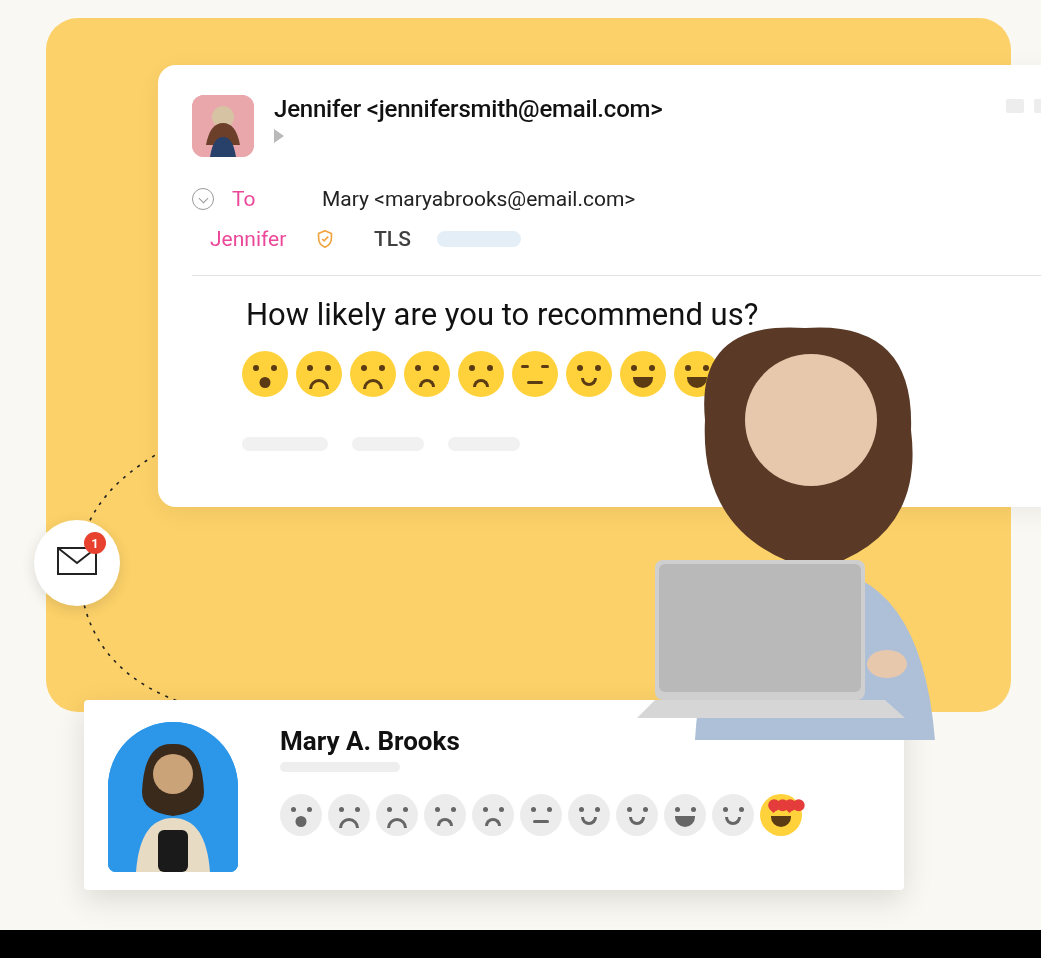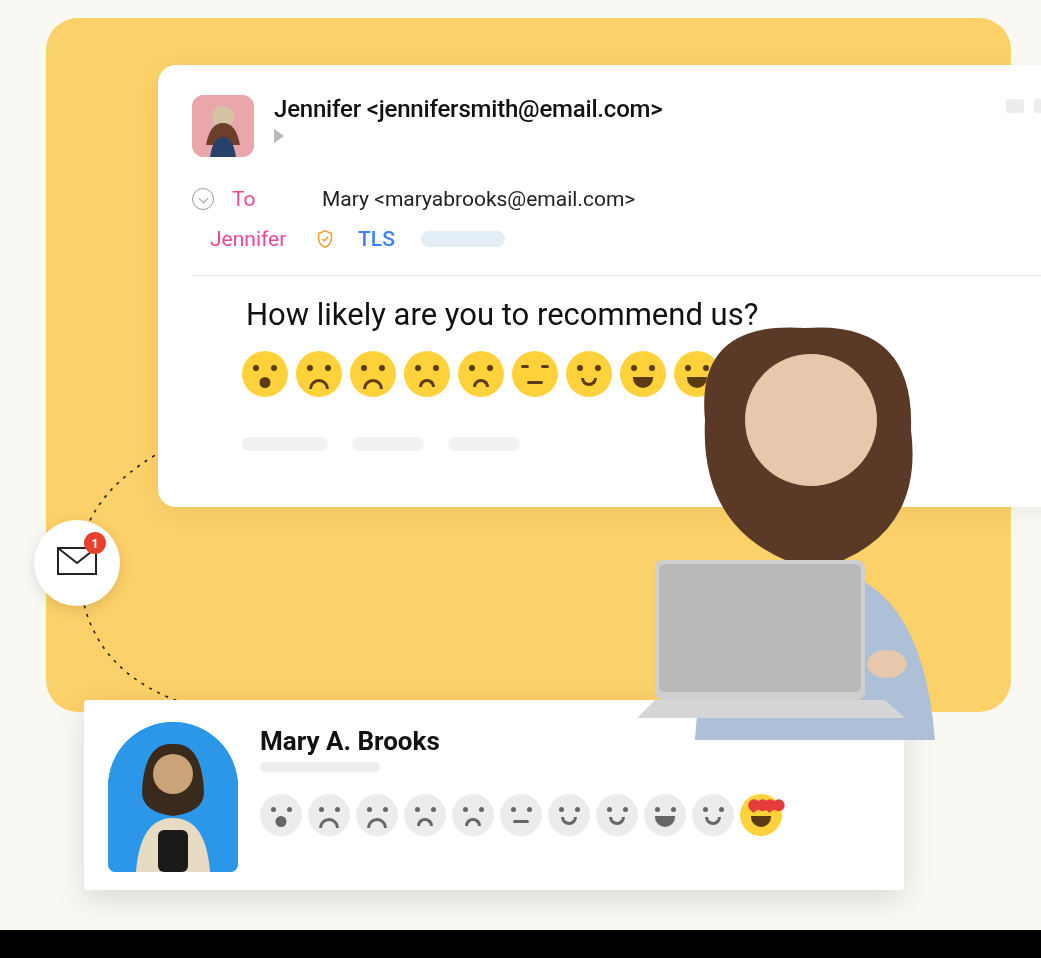--- a/index.html
+++ b/index.html
@@ -80,21 +80,21 @@
     .chevron-circle {
       width:22px; height:22px; border:1.5px solid #9a9a9a; border-radius:50%;
       display:flex; align-items:center; justify-content:center;
       flex-shrink:0;
     }
     .chevron-circle::after {
       content:""; width:6px; height:6px; border-right:1.5px solid #9a9a9a; border-bottom:1.5px solid #9a9a9a;
       transform: rotate(45deg); margin-top:-2px;
     }
     .tag-icon svg, .shield-icon svg { width:22px; height:22px; display:block; }
-    .tls-text { color:#3b82f6; font-weight:500; margin-left:4px;text-align:right; }
+    .tls-text { color:#404040; font-weight:500; margin-left:20px;text-align:right; }
     .sec-pill { width:84px; height:16px; background:#e3eef7; border-radius:10px; margin-left:8px; }
 
     .divider { height:1px; background:#e2e2e2; margin:16px 0 20px 0; }
 
     .question {
       font-size: 31px;
       color:#111;
       padding-left: 54px;
       margin-top: 8px;
     }
@@ -158,21 +158,21 @@
     .dashed-path{
       position:absolute; left:60px; top:420px; width:200px; height:300px;
       pointer-events:none;
     }
 
     .response-card{
       position:absolute; left:84px; top:700px;
       width:820px; height:190px; background:#fff; border-radius:4px;
       box-shadow:0 10px 30px rgba(0,0,0,0.12);
       padding:22px 28px 22px 24px;
-      display:flex; gap:22px;
+      display:flex; gap:42px;
     }
     .respondent-avatar{
       width:130px; height:150px; border-radius: 66px 66px 8px 8px;
       background:#2c97e8; flex-shrink:0; overflow:hidden;
       display:flex; align-items:flex-end; justify-content:center;
     }
     .respondent-avatar svg{ width:100%; height:100%; }
     .response-right{ flex:1; padding-top:4px; }
     .respondent-name{ font-size:26px; font-weight:700; color:#111; }
     .name-sk{ width:120px; height:10px; background:#eee; border-radius:6px; margin-top:6px; }

